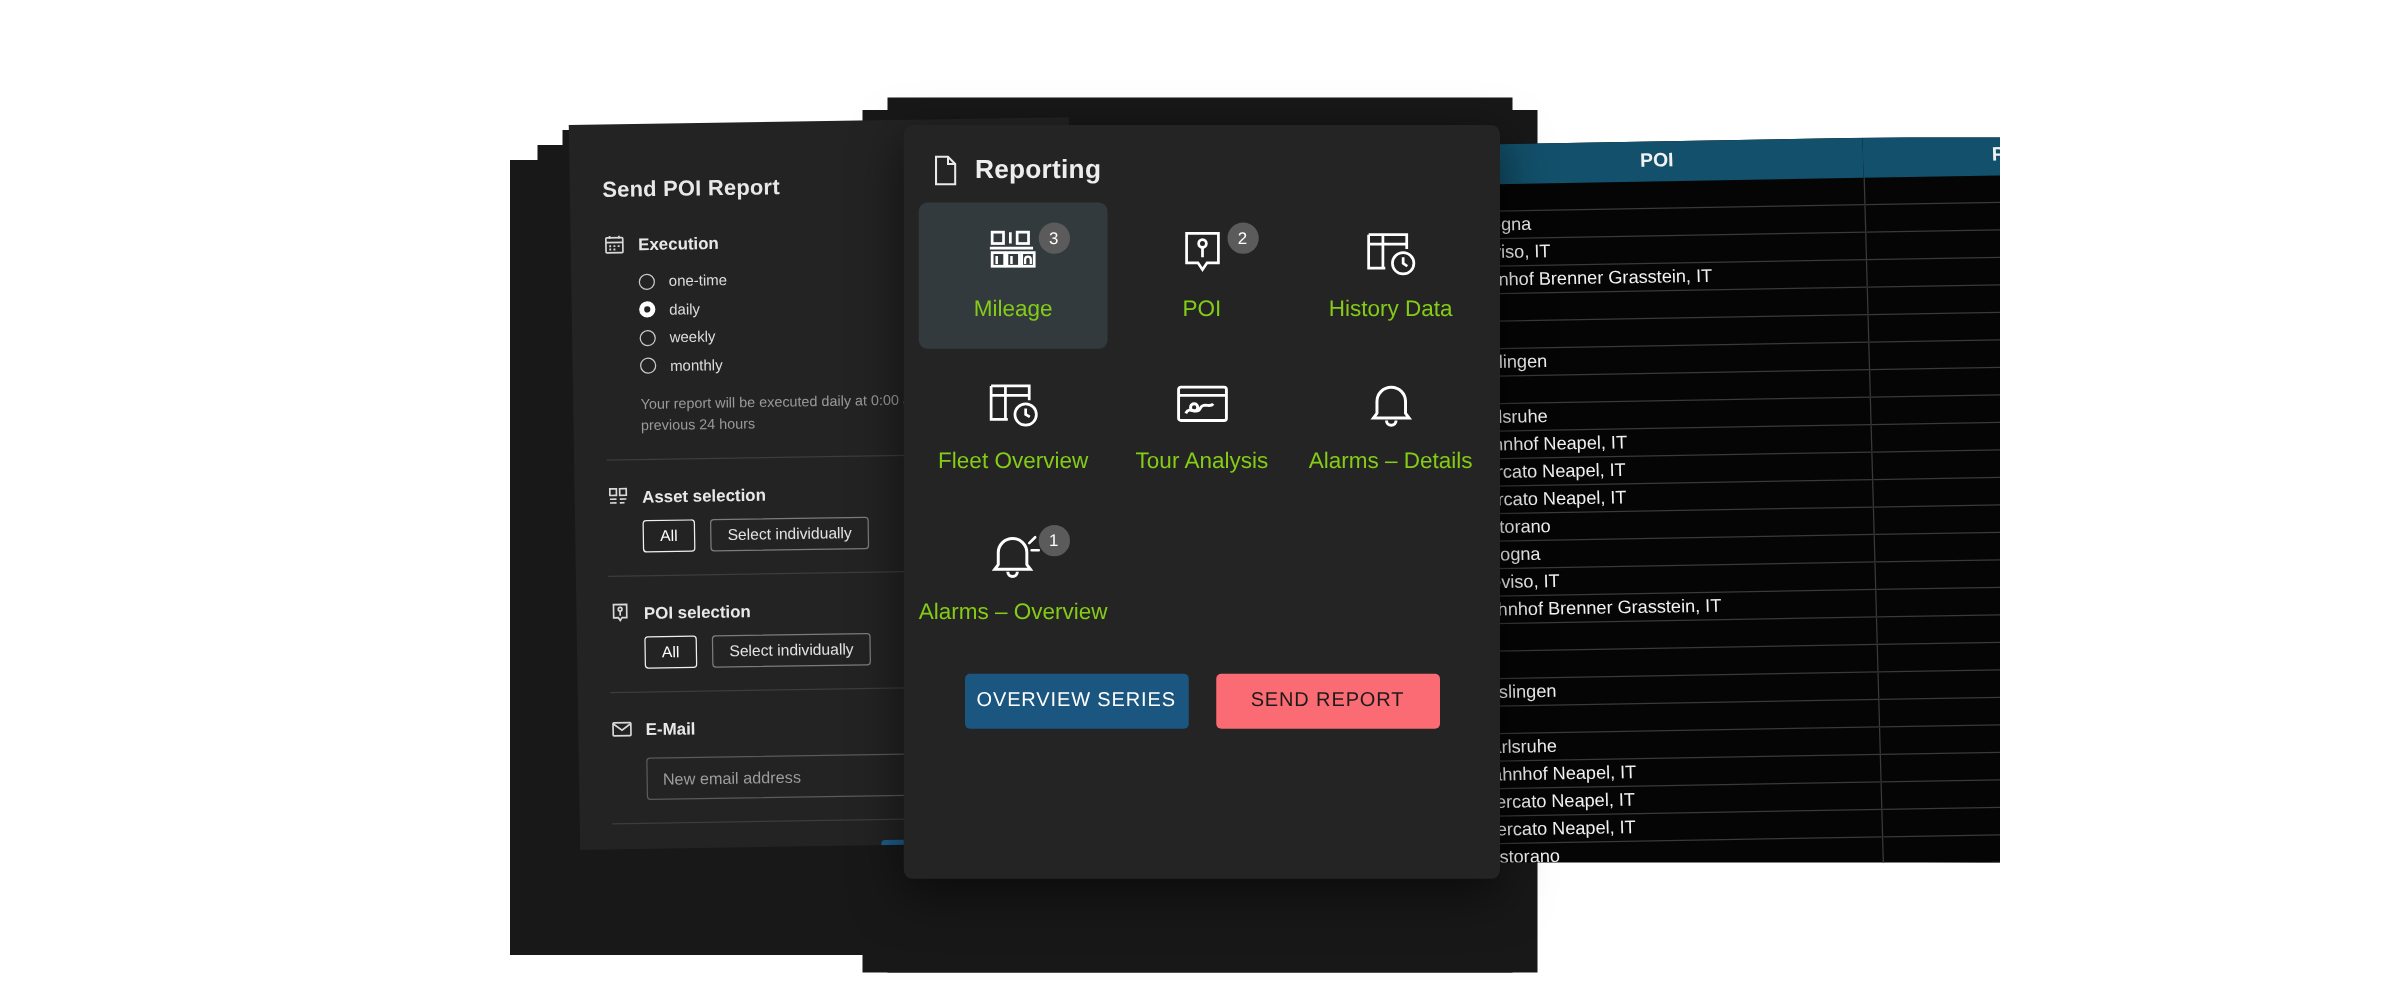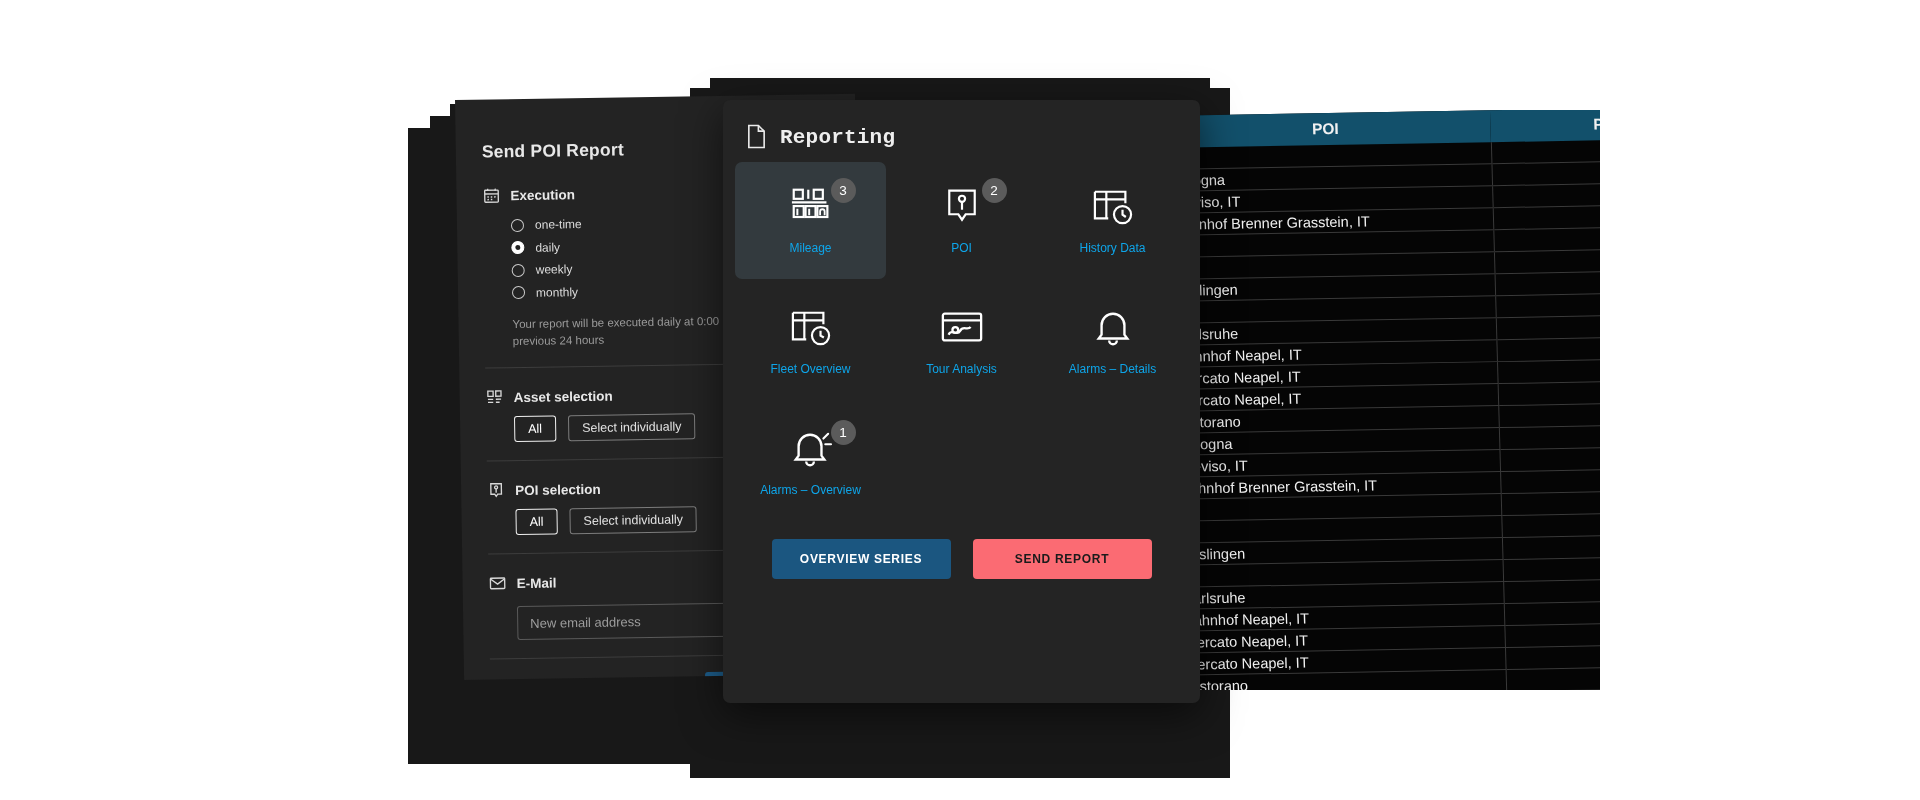--- a/index.html
+++ b/index.html
@@ -98,48 +98,48 @@
               font-size: 12.5px; font-weight: bold; letter-spacing: .6px; padding: 9px 18px; }
 
   
   .modal {
     position: absolute; left: 723px; top: 100px;
     width: 477px; height: 603px;
     background: #242424; border-radius: 7px;
     box-shadow: 0 12px 40px rgba(0,0,0,.55);
     color: #eee;
   }
-  .modal-head { display: flex; align-items: center; gap: 12px; padding: 24px 0 0 22px; font-family: Liberation Mono, monospace; }
+  .modal-head { display: flex; align-items: flex-start; gap: 12px; padding: 24px 0 0 22px; }
   .modal-head .ttl { font-size: 21px; font-weight: bold; letter-spacing: .2px; }
   .doc-ico { width: 23px; height: 26px; }
 
   .grid {
     display: grid; grid-template-columns: repeat(3, 1fr);
     padding: 12px 12px 0 12px; row-gap: 4px;
   }
   .tile {
     position: relative; border-radius: 7px;
     height: 117px; display: flex; flex-direction: column;
     align-items: center; justify-content: center; gap: 14px;
     background: transparent;
   }
   .tile.active { background: #333a3e; }
   .tile .ico { width: 44px; height: 40px; color: #fff; }
   .tile .ico svg { display: block; width: 100%; height: 100%; }
-  .tile .cap { font-size: 12px; color: #0ea5e9; white-space: nowrap; }
+  .tile .cap { font-size: 18px; color: #84cc16; white-space: nowrap; }
   .badge {
     position: absolute; top: 16px; left: 50%; margin-left: 20px;
     width: 25px; height: 25px; border-radius: 50%;
     background: #5b5b5b; color: #fff; font-size: 13.5px;
     display: flex; align-items: center; justify-content: center;
   }
   .modal-actions { display: flex; gap: 22px; justify-content: center; padding: 18px 0 0 0; }
   .act {
     border: none; border-radius: 4px; padding: 13px 0; width: 179px;
-    font-size: 12px; font-weight: bold; letter-spacing: .7px; text-align: center;
+    font-size: 16px; font-weight: normal; letter-spacing: .7px; text-align: center;
   }
   .act.blue { background: #1b5680; color: #ffffff; }
   .act.red  { background: #fb6b73; color: #1b1b1b; }
 </style>
 </head>
 <body>
 
 <div id="stage">
 
   <div class="stack stack-a"></div>

